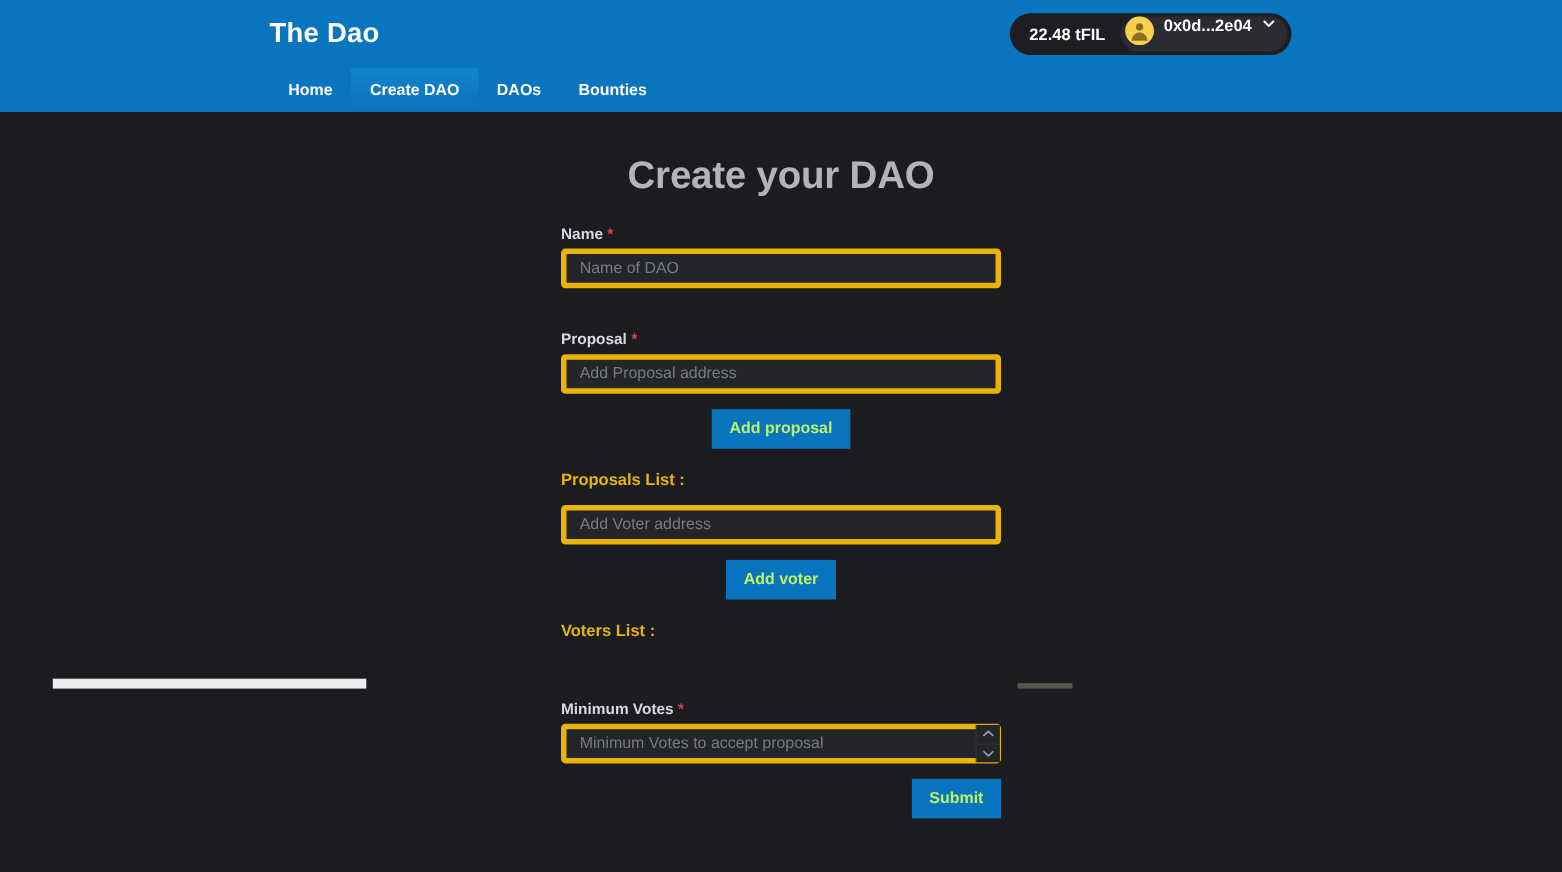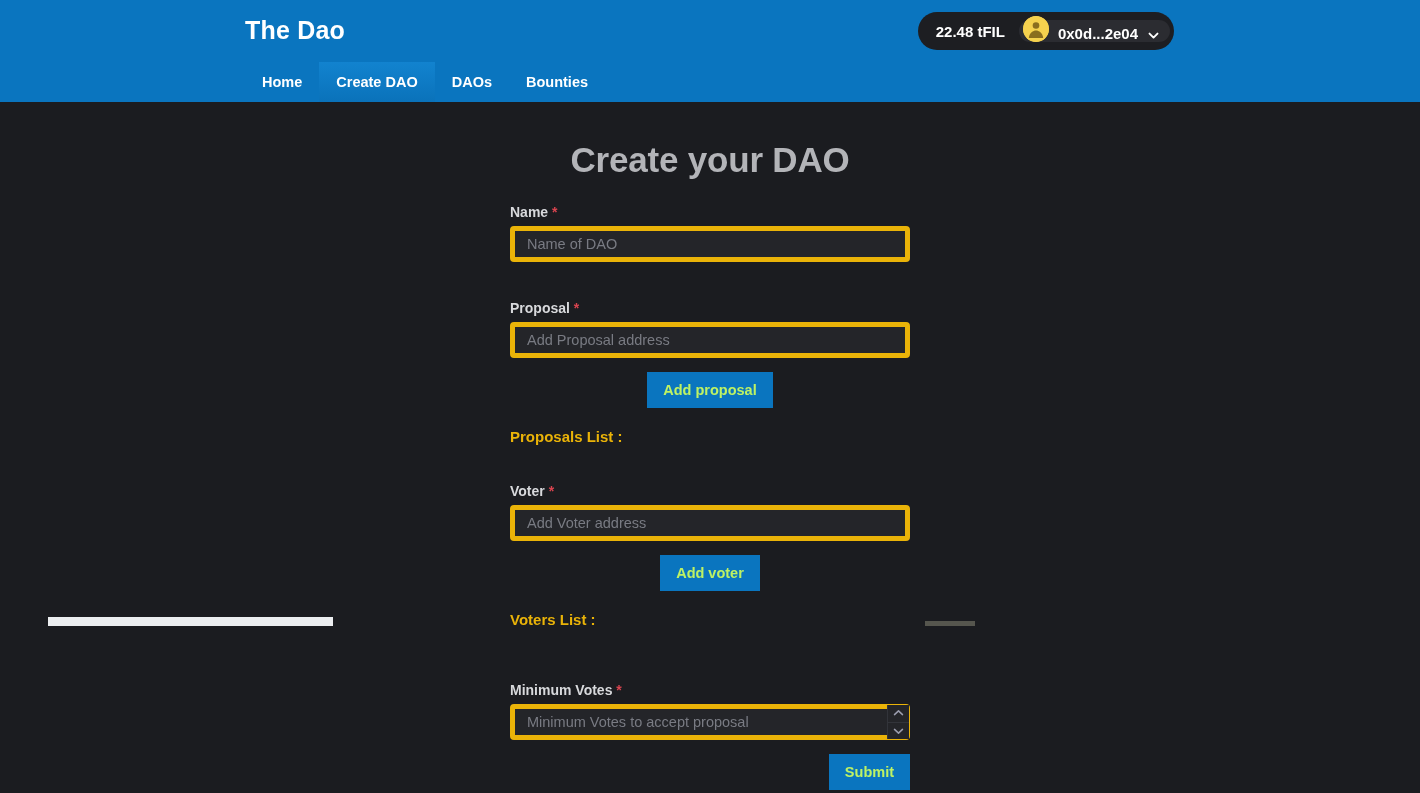--- a/index.html
+++ b/index.html
@@ -42,24 +42,24 @@
   }
   .wallet-balance {
     color: #ffffff;
     font-size: 15px;
     font-weight: bold;
     padding: 0 14px 0 18px;
     white-space: nowrap;
   }
   .wallet-account {
     display: flex;
-    align-items: flex-end;
+    align-items: flex-start;
     background: #2b2c31;
     border-radius: 17px;
-    height: 22px;
+    height: 32px;
     padding: 0 10px 0 4px;
   }
   .avatar {
     width: 26px; height: 26px;
     border-radius: 50%;
     background: #f5d14e;
     position: relative;
     flex: none;
     overflow: hidden;
   }
@@ -292,24 +292,20 @@
       <button class="btn">Add proposal</button>
     </div>
 
     <div class="spacer-20"></div>
 
     <div class="list-heading">Proposals List :</div>
     <div></div>
 
     <div class="spacer-14"></div>
 
-    <div class="field-label">
-      <span>Voter</span>
-      <span class="req">*</span>
-    </div>
     <input class="text-input" type="text" placeholder="Add Voter address" style="">
 
     <div class="spacer-14"></div>
 
     <div class="btn-row">
       <button class="btn">Add voter</button>
     </div>
 
     <div class="spacer-20"></div>
 

